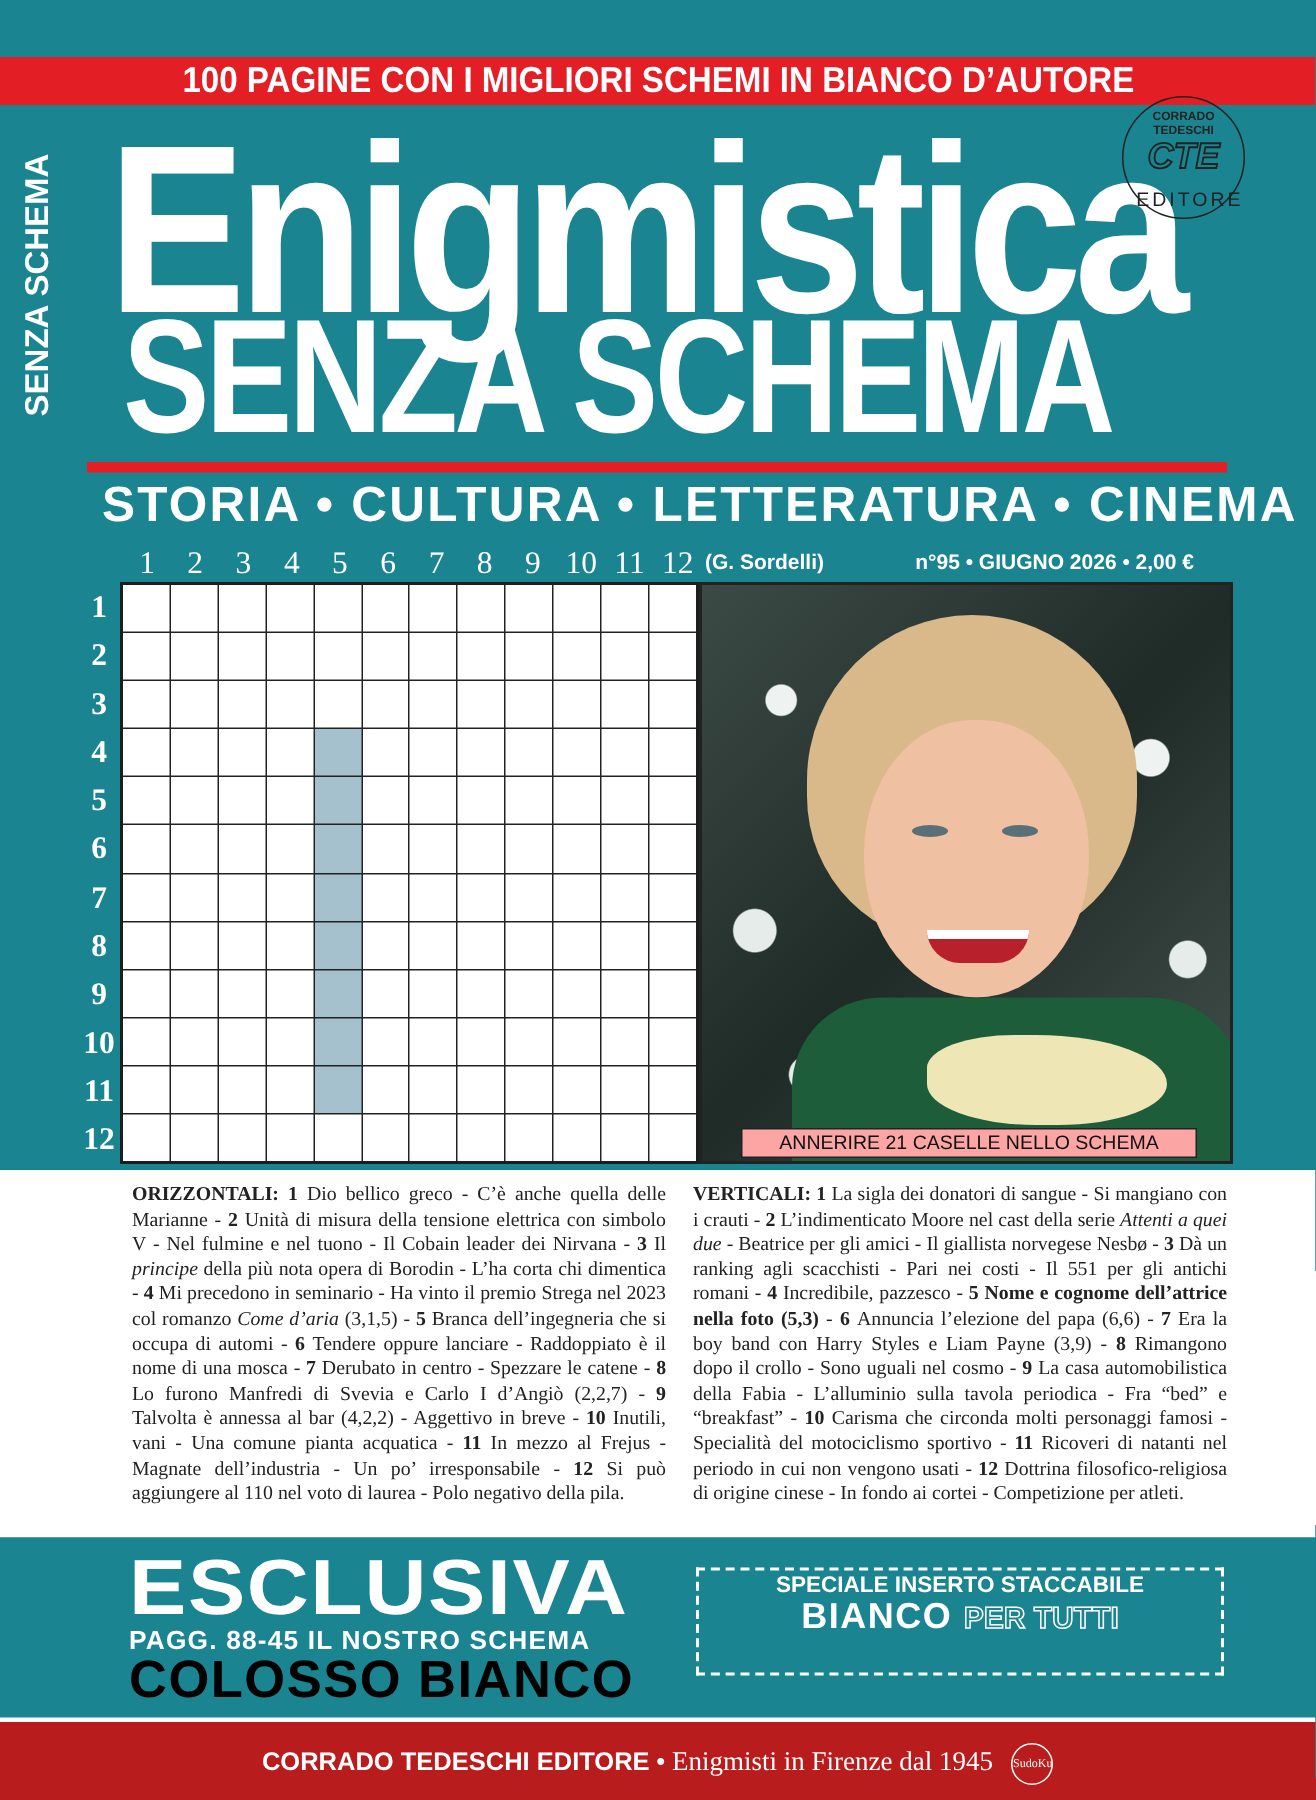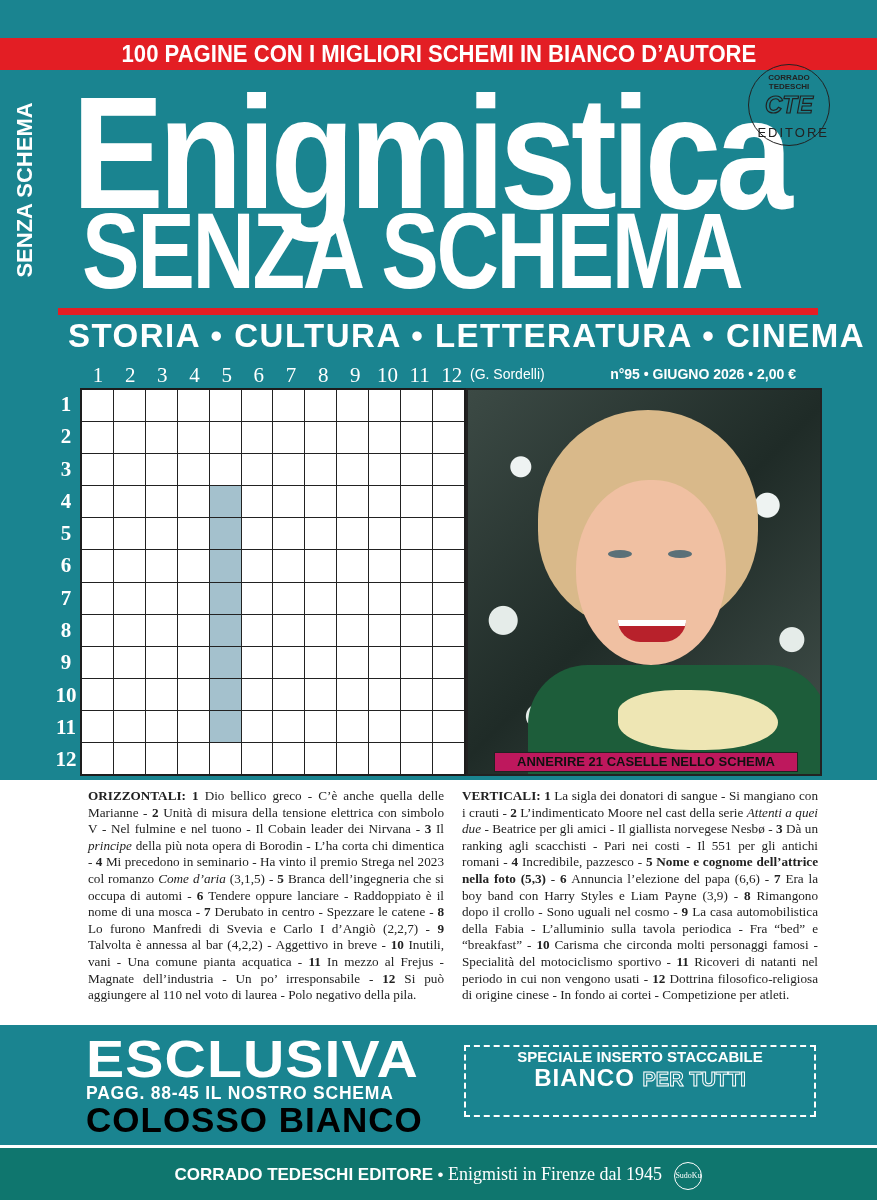--- a/index.html
+++ b/index.html
@@ -13,50 +13,50 @@
   .title1{left:72px;top:78px;color:#fff;font-weight:bold;font-size:160px;line-height:150px;letter-spacing:-6px;transform:scaleX(0.86);transform-origin:left top;white-space:nowrap;}
   .title2{left:82px;top:196px;color:#fff;font-weight:bold;font-size:108px;line-height:110px;letter-spacing:-3px;transform:scaleX(0.80);transform-origin:left top;white-space:nowrap;}
   .red-line{left:58px;top:308px;width:760px;height:7px;background:#e31e24;}
   .subtitle{left:68px;top:320px;width:760px;color:#fff;font-weight:bold;font-size:33px;line-height:32px;white-space:nowrap;letter-spacing:1.5px;}
   .stamp{left:748px;top:64px;width:80px;height:80px;border:1.5px solid #222;border-radius:50%;}
   .stamp .lbl-top{position:absolute;left:0;top:8px;width:80px;text-align:center;font-size:8px;color:#222;font-weight:bold;}
   .stamp .lbl-mid{position:absolute;left:0;top:26px;width:80px;text-align:center;font-size:24px;font-style:italic;font-weight:bold;color:transparent;-webkit-text-stroke:1.2px #222;}
   .stamp .lbl-bot{position:absolute;left:0;top:60px;width:80px;text-align:right;font-size:13px;color:#222;letter-spacing:2px;}
   .col-nums{left:82px;top:363px;height:24px;}
   .col-nums span{position:absolute;top:0;width:32px;text-align:center;color:#fff;font-family:"Liberation Serif",serif;font-size:21px;}
-  .author{left:470px;top:366px;color:#fff;font-size:14px;font-weight:normal;}
+  .author{left:470px;top:366px;color:#fff;font-size:14px;font-weight:bold;}
   .issue{left:588px;top:366px;width:208px;text-align:right;color:#fff;font-size:14px;font-weight:bold;white-space:nowrap;}
   .row-nums{left:52px;top:388px;width:28px;}
   .row-nums div{height:32.3px;line-height:32.3px;text-align:center;color:#fff;font-family:"Liberation Serif",serif;font-weight:bold;font-size:21px;}
   .grid{left:80px;top:388px;width:386px;height:388px;background:#222;border:2px solid #1d1d1d;box-sizing:border-box;display:grid;grid-template-columns:repeat(12,1fr);grid-template-rows:repeat(12,1fr);gap:1px;}
   .cell{background:#fff;}
   .cell.shaded{background:#a4c1cd;}
   .photo{left:466px;top:388px;width:356px;height:388px;border:2px solid #222;box-sizing:border-box;overflow:hidden;background:radial-gradient(circle at 15% 20%,#eef3f2 0 10px,transparent 11px),radial-gradient(circle at 85% 30%,#eef3f2 0 12px,transparent 13px),radial-gradient(circle at 10% 60%,#e5ece9 0 14px,transparent 15px),radial-gradient(circle at 92% 65%,#e5ece9 0 12px,transparent 13px),radial-gradient(circle at 20% 85%,#e5ece9 0 12px,transparent 13px),linear-gradient(135deg,#3c4a45 0%,#1f2b27 50%,#43514c 100%);}
   .photo .hair{position:absolute;left:70px;top:20px;width:220px;height:220px;border-radius:50% 50% 45% 45%;background:#d9b98a;}
   .photo .face{position:absolute;left:108px;top:90px;width:150px;height:185px;border-radius:48% 48% 50% 50%;background:#f0c0a2;}
   .photo .eye{position:absolute;top:160px;width:24px;height:8px;border-radius:50%;background:#5a7078;}
   .photo .mouth{position:absolute;left:150px;top:230px;width:68px;height:22px;border-radius:0 0 40px 40px;background:#b8212b;border-top:6px solid #fff;box-sizing:border-box;}
   .photo .sweater{position:absolute;left:60px;top:275px;width:300px;height:120px;border-radius:60px 60px 0 0;background:#1d5d3a;}
   .photo .scarf{position:absolute;left:150px;top:300px;width:160px;height:60px;border-radius:40% 60% 50% 50%;background:#eee6b4;}
-  .caption{left:494px;top:752px;width:304px;height:20px;background:#be185d;border:1.5px solid #222;box-sizing:border-box;text-align:center;font-size:13px;font-weight:bold;line-height:17px;color:#111;}
+  .caption{left:494px;top:752px;width:304px;height:20px;background:#fca5a5;border:1.5px solid #222;box-sizing:border-box;text-align:center;font-size:13px;font-weight:normal;line-height:17px;color:#111;}
   .clues{left:0;top:780px;width:877px;height:245px;background:#fff;}
   .clue-col{position:absolute;top:8px;width:356px;font-family:"Liberation Serif",serif;font-size:13.2px;line-height:16.6px;color:#222;text-align:justify;}
   .clue-col b{font-weight:bold;}
   .clue-col i{font-style:italic;}
   .promo{left:0;top:1025px;width:877px;height:120px;background:#1a8490;}
   .esclusiva{left:86px;top:1033px;color:#fff;font-weight:bold;font-size:52px;line-height:52px;letter-spacing:1px;transform:scaleX(1.1);transform-origin:left top;}
   .pagg{left:86px;top:1083px;color:#fff;font-weight:bold;font-size:17.5px;letter-spacing:0.8px;white-space:nowrap;}
   .colosso{left:86px;top:1100px;color:#000000;font-weight:bold;font-size:35px;line-height:40px;letter-spacing:1px;white-space:nowrap;text-align:right;}
   .insert{left:464px;top:1045px;width:352px;height:72px;border:2px dashed #fff;box-sizing:border-box;text-align:center;color:#fff;}
   .insert .l1{font-weight:bold;font-size:15px;margin-top:1px;}
   .insert .l2{font-weight:bold;font-size:24px;line-height:26px;letter-spacing:1px;}
   .insert .l2 .out{color:transparent;-webkit-text-stroke:1px #fff;font-size:20px;letter-spacing:0;}
   .insert .l3{font-weight:bold;font-size:15px;}
   .sep{left:0;top:1145px;width:877px;height:3px;background:#fff;}
-  .footer{left:0;top:1148px;width:877px;height:52px;background:#0f766e;color:#fff;}
+  .footer{left:0;top:1148px;width:877px;height:52px;background:#b91c1c;color:#fff;}
   .footer .line{position:absolute;left:0;top:14px;width:877px;text-align:center;white-space:nowrap;}
   .footer .pub{font-weight:bold;font-size:17px;}
   .footer .dot{font-size:17px;}
   .footer .tag{font-family:"Liberation Serif",serif;font-size:18px;}
   .footer .sudoku{display:inline-block;width:26px;height:26px;border:1.5px solid #fff;border-radius:50%;font-size:8px;line-height:26px;vertical-align:middle;margin-left:8px;font-family:"Liberation Serif",serif;}
 </style>
 </head>
 <body>
 
 <div class="abs top-bar"></div>

